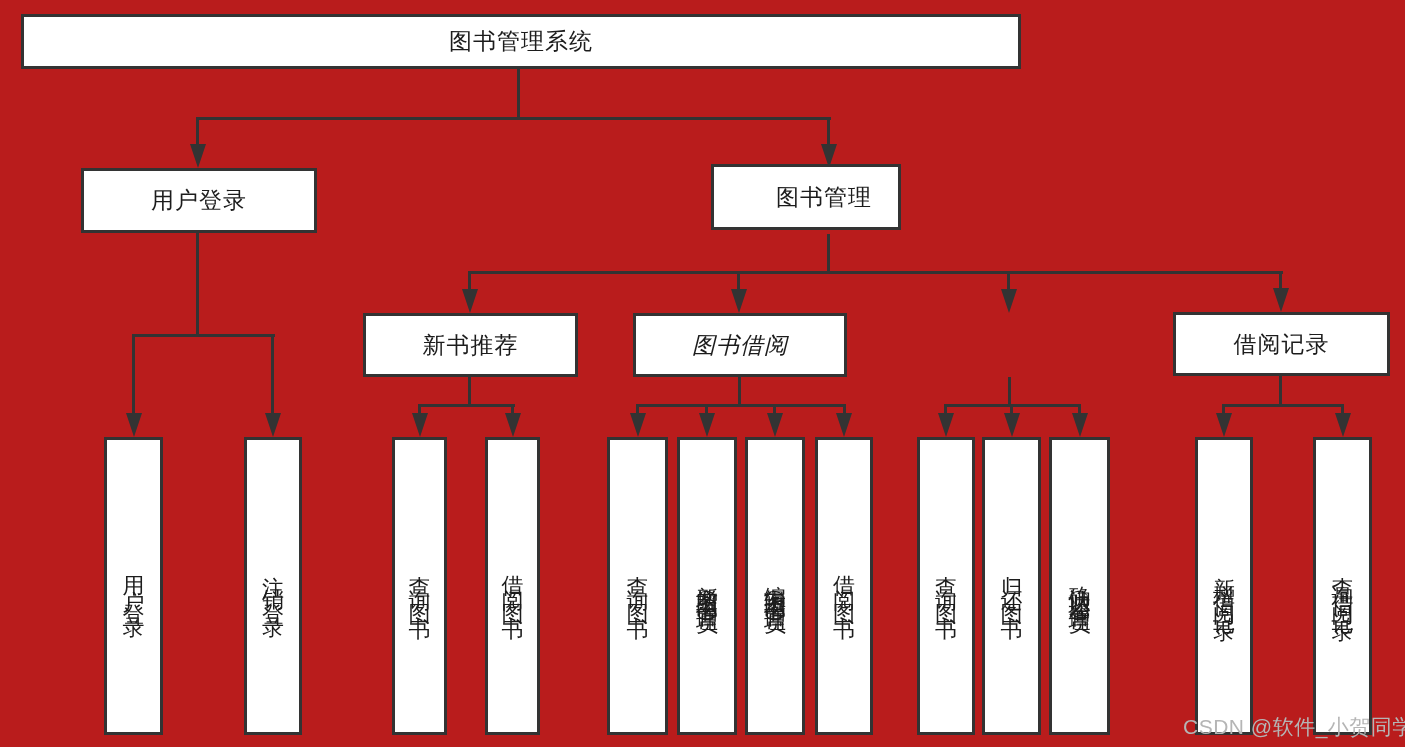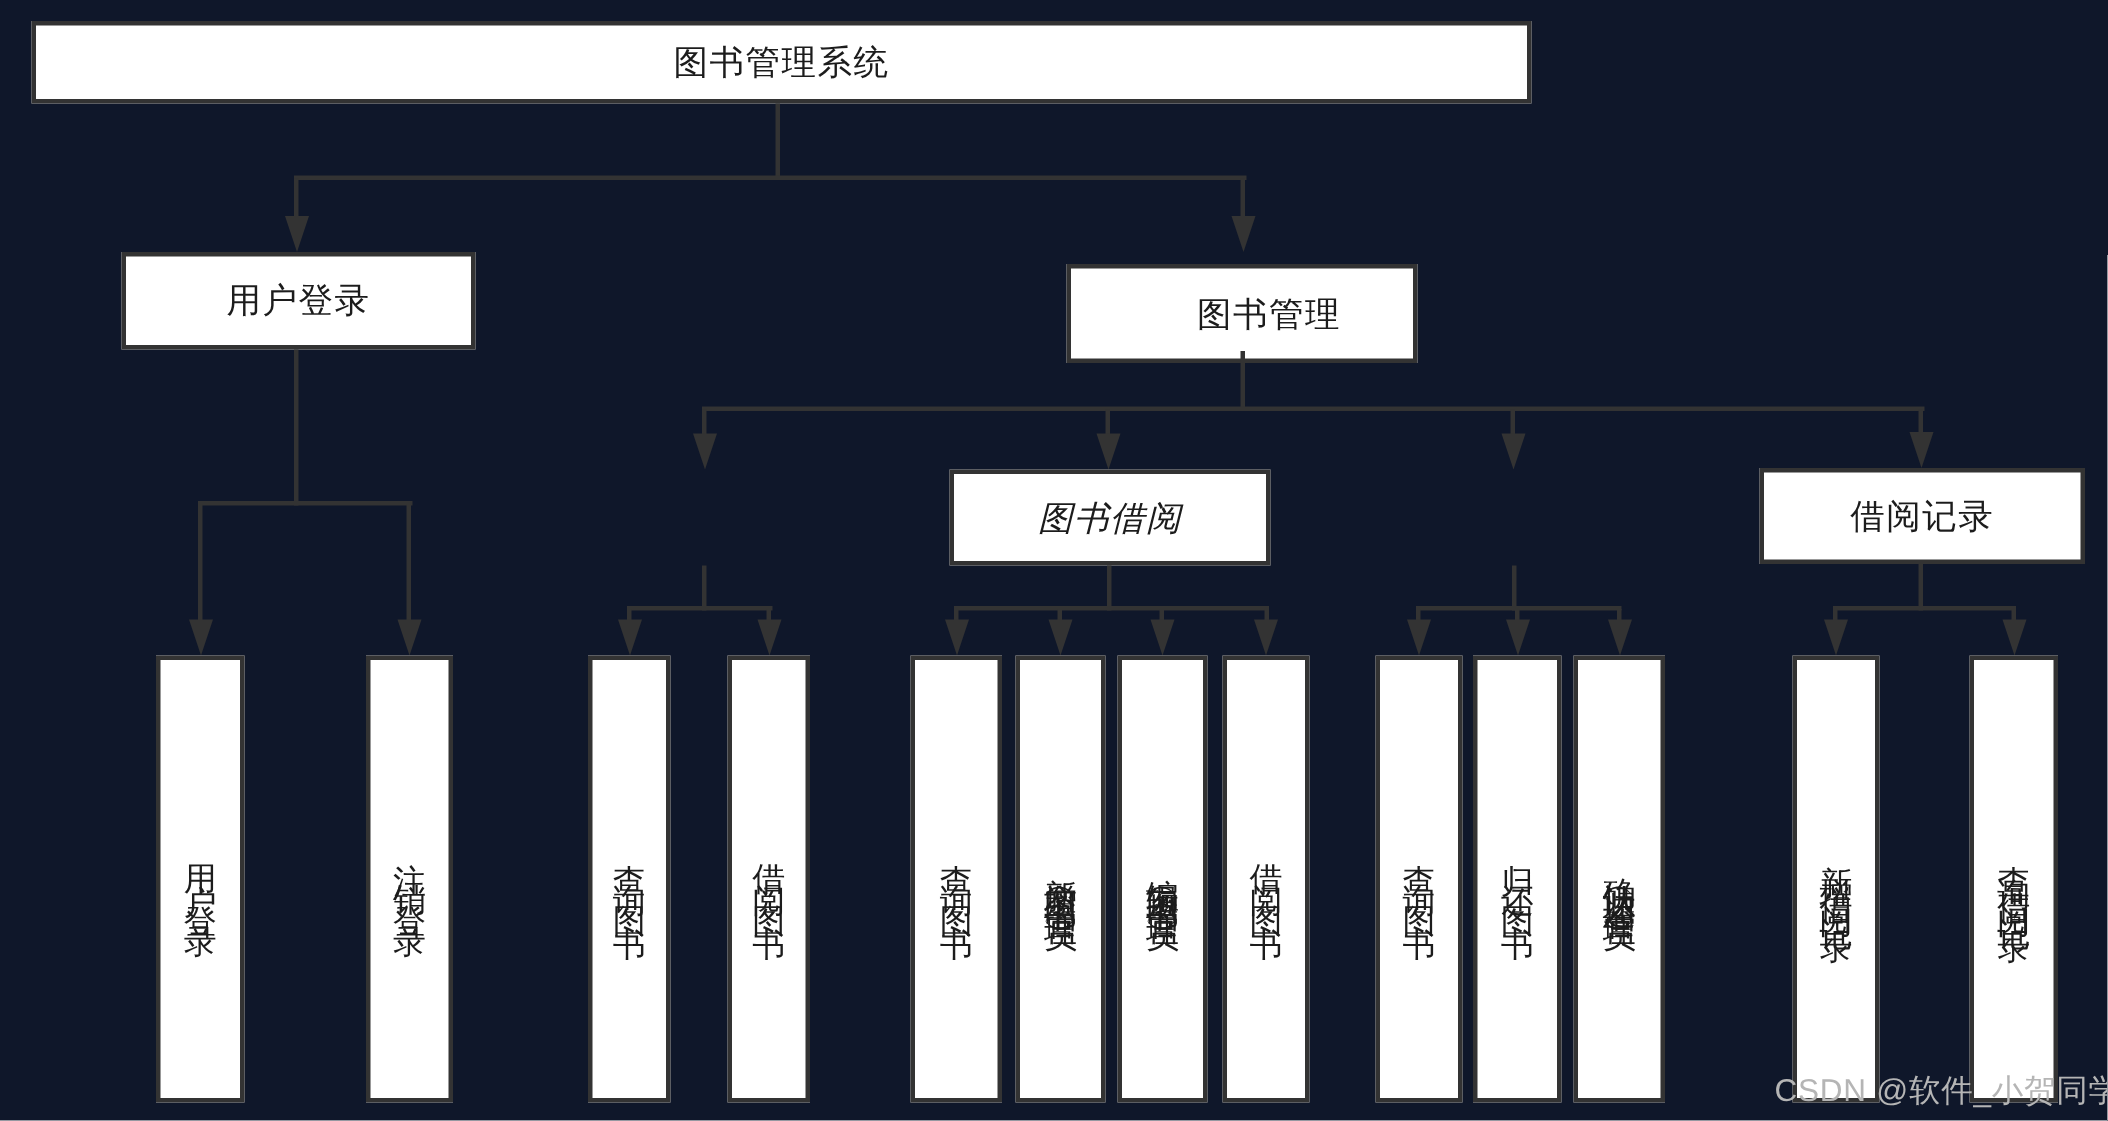--- a/index.html
+++ b/index.html
@@ -1,21 +1,21 @@
 <!DOCTYPE html>
 <html><head>
 <meta charset="utf-8">
 <style>
   * { margin: 0; padding: 0; box-sizing: border-box; }
   html, body { background: #ffffff; }
   .canvas {
     position: relative;
     width: 1405px;
     height: 747px;
-    background: #0f172a;
+    background: #b91c1c;
     font-family: "Liberation Sans", "DejaVu Sans", sans-serif;
     overflow: hidden;
   }
   .node {
     position: absolute;
     border: 3px solid #333333;
     background: #ffffff;
     display: flex;
     align-items: center;
     justify-content: center;
@@ -75,21 +75,21 @@
   <div class="line" style="left:517px; top:69px; width:3px; height:51px;"></div>
   <div class="line" style="left:196px; top:117px; width:635px; height:3px;"></div>
   <div class="line" style="left:196px; top:119px; width:3px; height:27px;"></div>
   <div class="arrow" style="left:190px; top:144px;"></div>
   <div class="line" style="left:827px; top:119px; width:3px; height:27px;"></div>
   <div class="arrow" style="left:821px; top:144px;"></div>
 
   <div class="node" style="left:81px; top:168px; width:236px; height:65px;">
     <span>用户登录</span>
   </div>
-  <div class="node" style="left:711px; top:176px; width:234px; height:66px;padding-left:36px;">
+  <div class="node" style="left:711px; top:164px; width:190px; height:66px;padding-left:36px;">
     <span>图书管理</span>
   </div>
 
   <div class="line" style="left:196px; top:233px; width:3px; height:104px;"></div>
   <div class="line" style="left:132px; top:334px; width:143px; height:3px;"></div>
   <div class="line" style="left:132px; top:336px; width:3px; height:79px;"></div>
   <div class="arrow" style="left:126px; top:413px;"></div>
   <div class="line" style="left:271px; top:336px; width:3px; height:79px;"></div>
   <div class="arrow" style="left:265px; top:413px;"></div>
 
@@ -97,20 +97,23 @@
   <div class="line" style="left:468px; top:271px; width:815px; height:3px;"></div>
   <div class="line" style="left:468px; top:273px; width:3px; height:18px;"></div>
   <div class="arrow" style="left:462px; top:289px;"></div>
   <div class="line" style="left:737px; top:273px; width:3px; height:18px;"></div>
   <div class="arrow" style="left:731px; top:289px;"></div>
   <div class="line" style="left:1007px; top:273px; width:3px; height:18px;"></div>
   <div class="arrow" style="left:1001px; top:289px;"></div>
   <div class="line" style="left:1279px; top:273px; width:3px; height:18px;"></div>
   <div class="arrow" style="left:1273px; top:288px;"></div>
 
+  <div class="node" style="left:363px; top:313px; width:215px; height:64px;">
+    <span>新书推荐</span>
+  </div>
   <div class="node" style="left:633px; top:313px; width:214px; height:64px;font-style:italic;">
     <span>图书借阅</span>
   </div>
   <div class="node" style="left:1173px; top:312px; width:217px; height:64px;">
     <span>借阅记录</span>
   </div>
 
   <div class="line" style="left:468px; top:377px; width:3px; height:30px;"></div>
   <div class="line" style="left:418px; top:404px; width:97px; height:3px;"></div>
   <div class="line" style="left:418px; top:406px; width:3px; height:9px;"></div>

